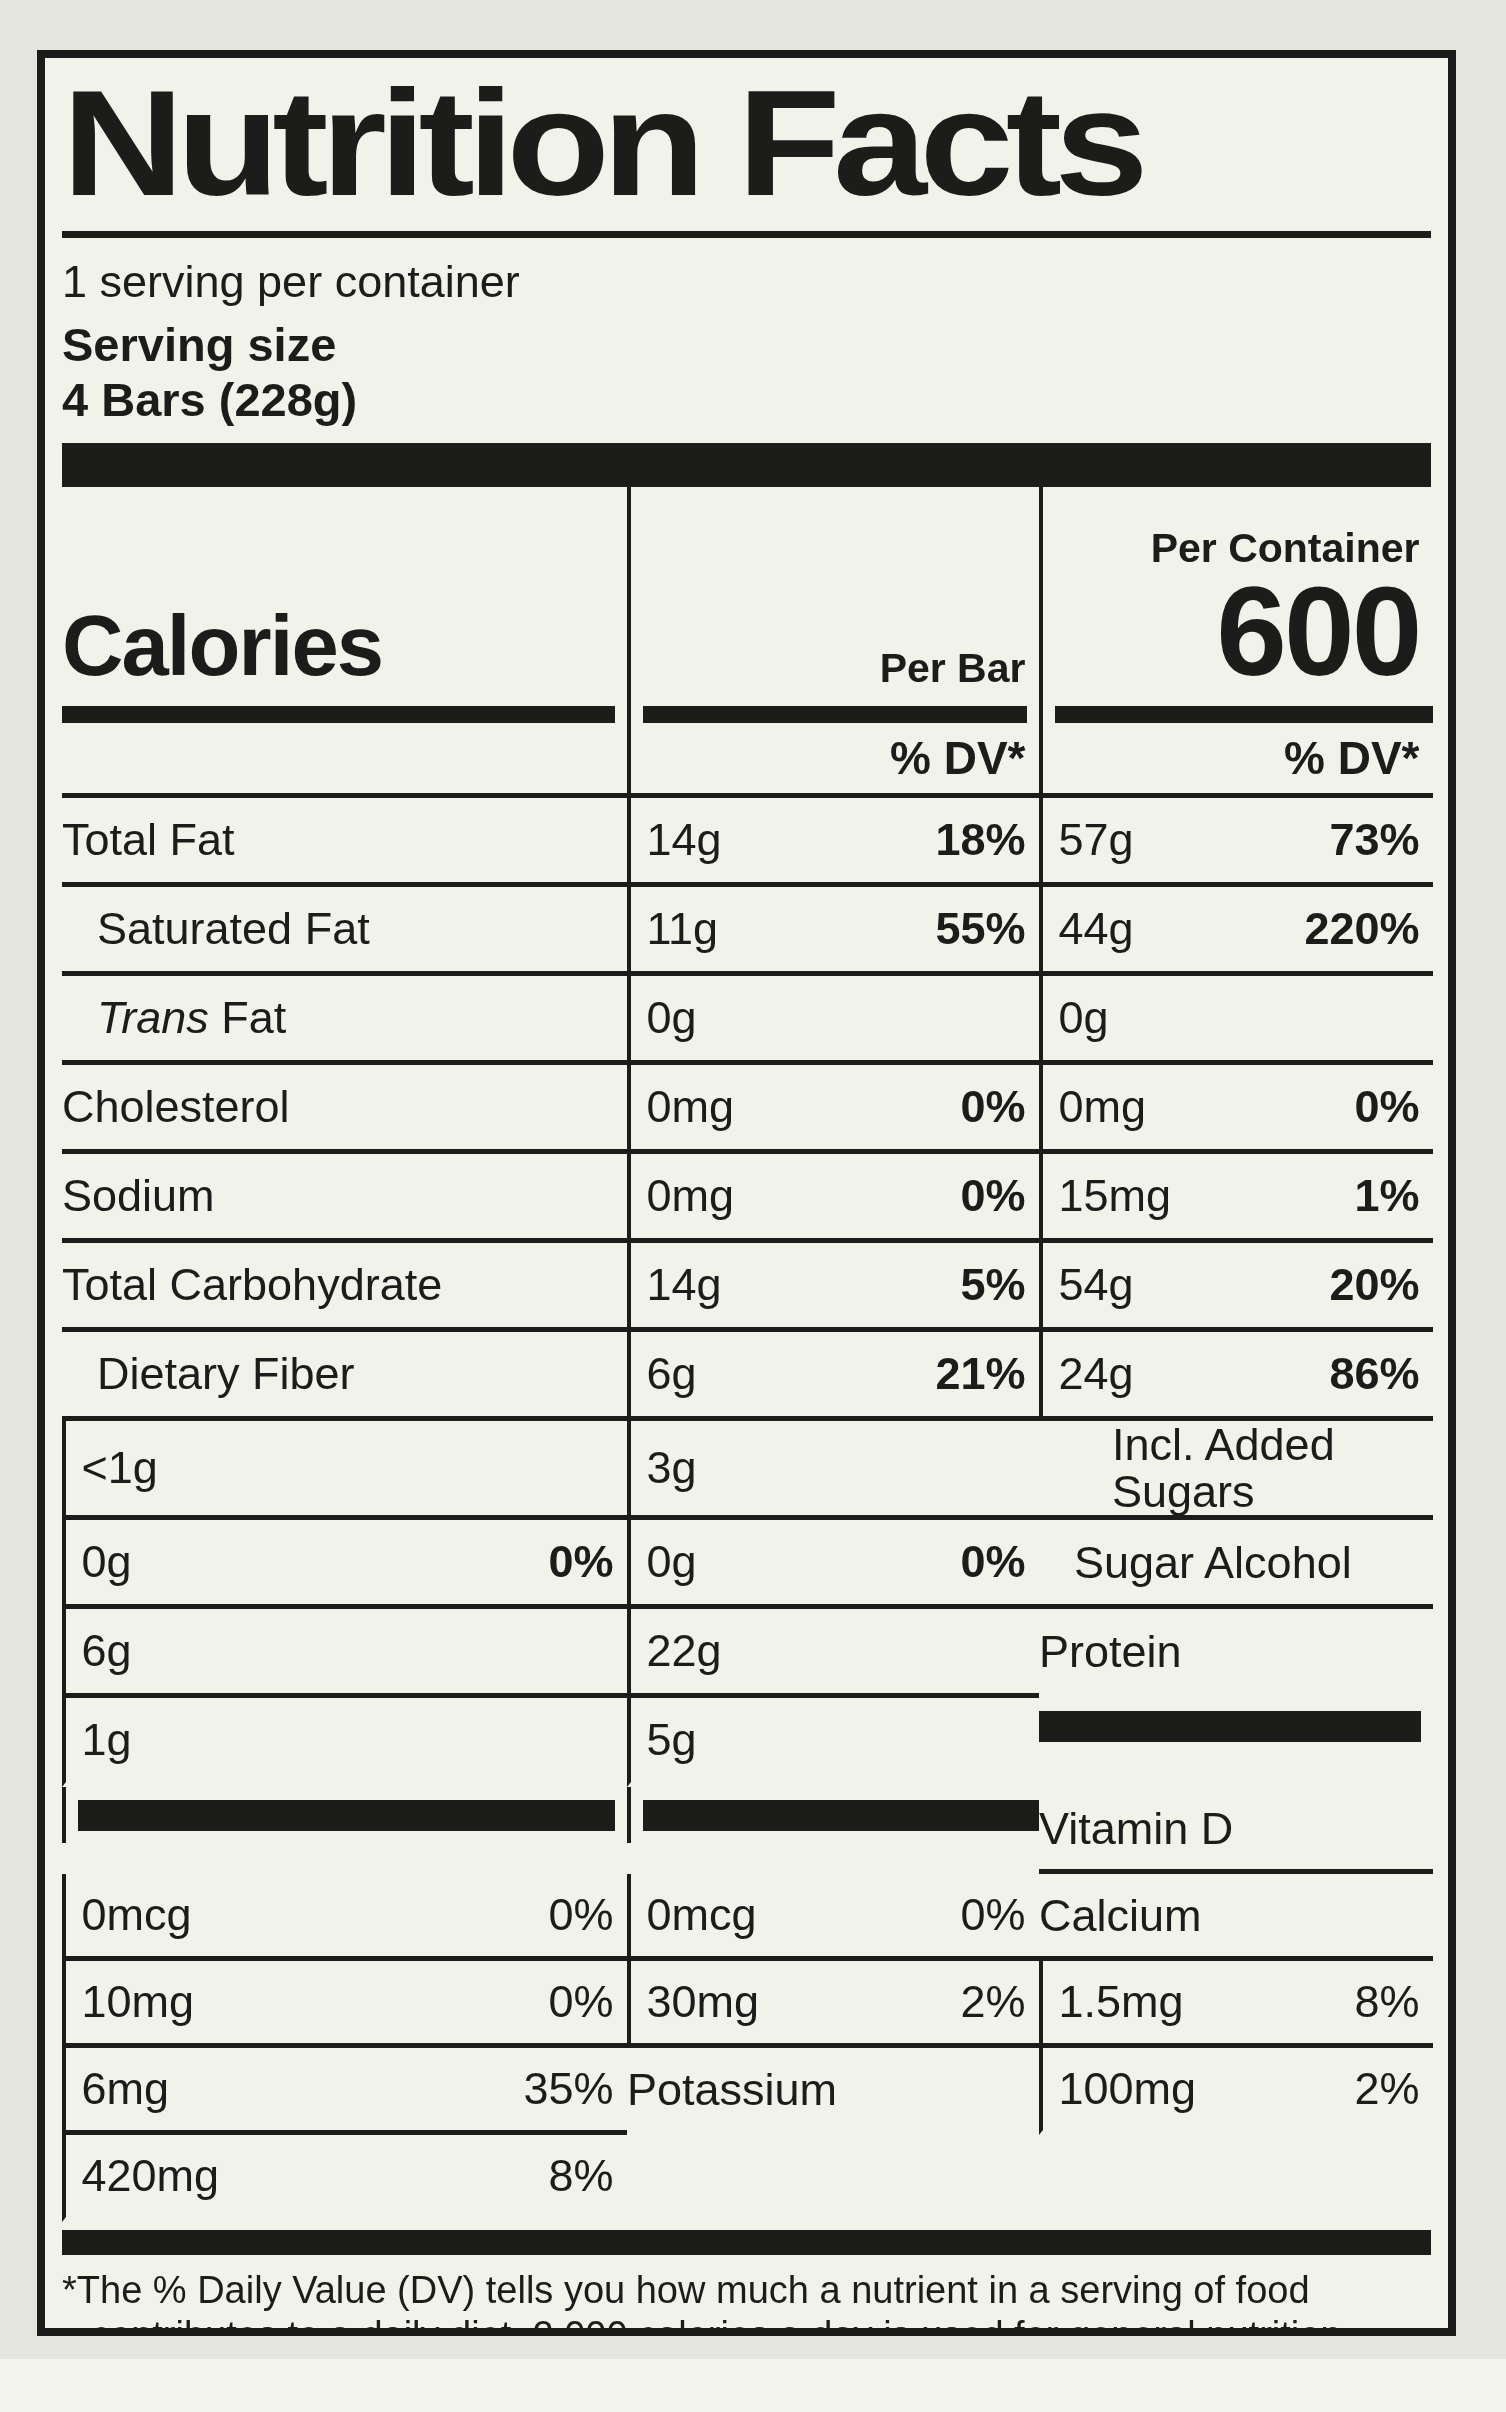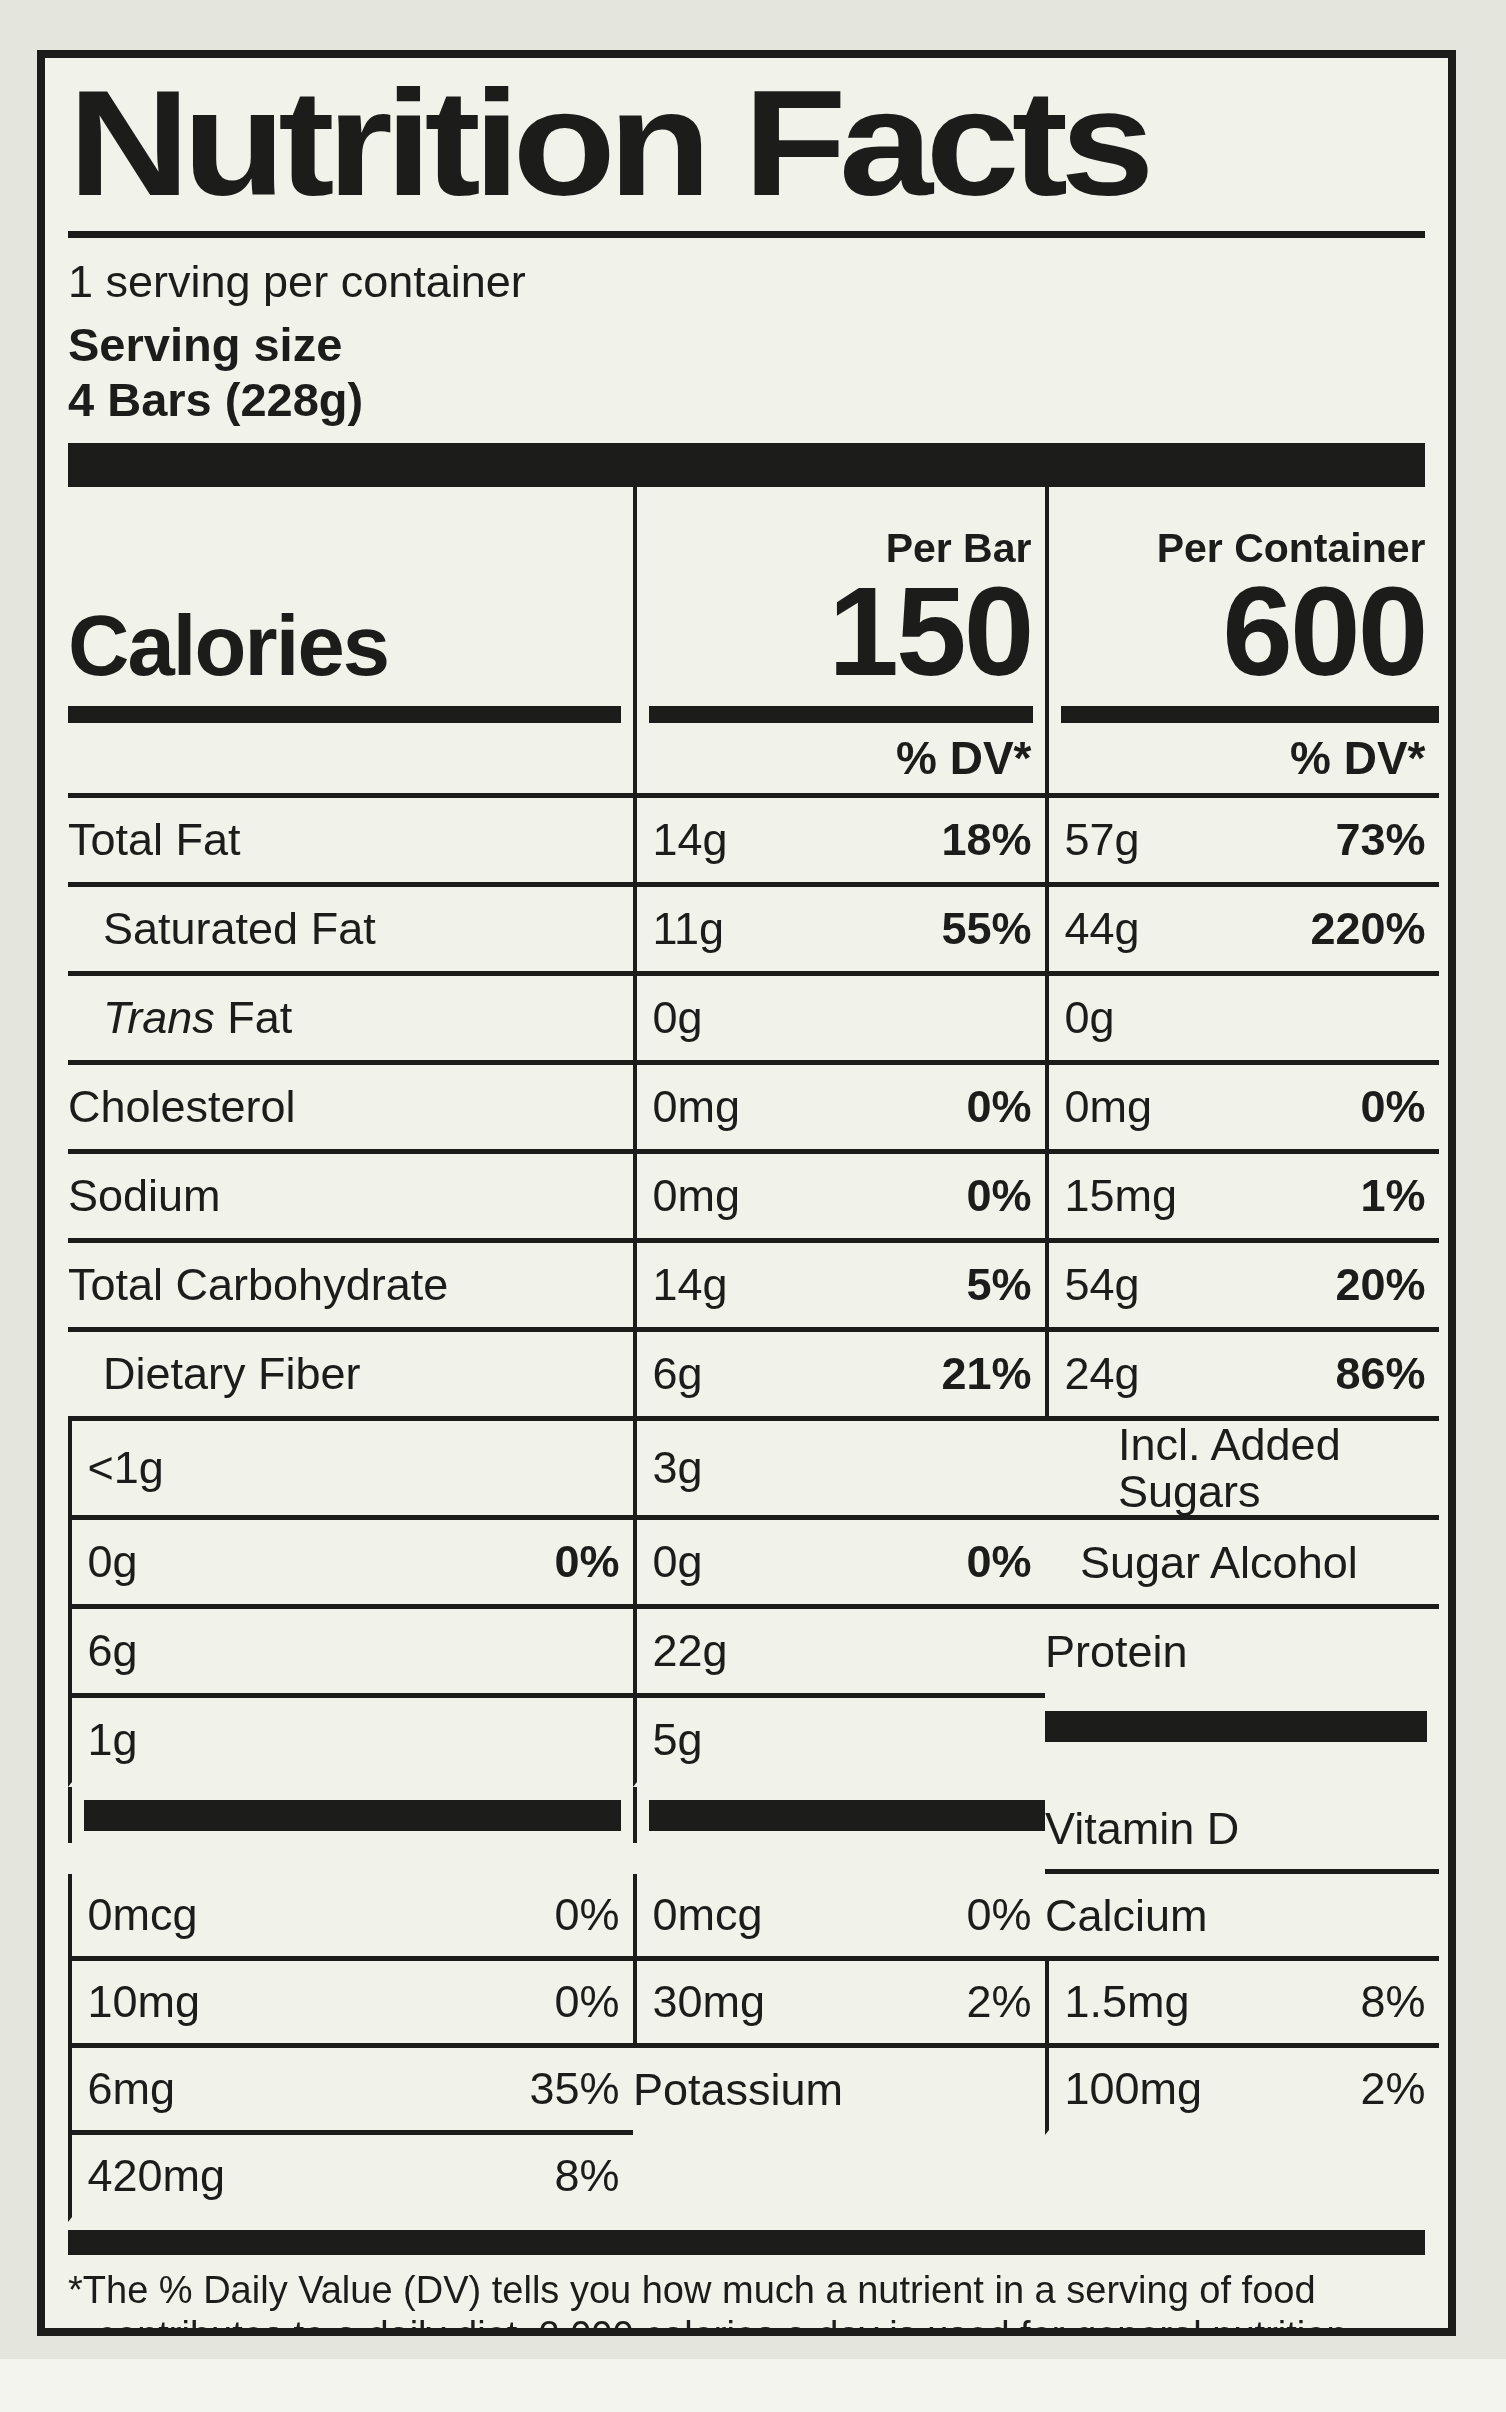--- a/index.html
+++ b/index.html
@@ -10,21 +10,21 @@
     color: #1c1c1a;
     position: relative;
     overflow: hidden;
   }
   .label {
     position: absolute;
     left: 37px; top: 50px;
     width: 1419px; height: 2286px;
     background: #f1f2ea;
     border: 8.7px solid #1c1c1a;
-    padding: 0 23px;
+    padding: 0 17px;
     overflow: hidden;
   }
   .title {
     margin-top: 5.8px;
     font-size: 151px;
     font-weight: bold;
     letter-spacing: -6.8px;
     line-height: 1.04;
     transform: scaleX(1.12);
     transform-origin: left center;
@@ -105,21 +105,20 @@
     <span>4 Bars (228g)</span>
   </div>
   <div class="bar-thick"></div>
 
   <div class="tbl">
     <div class="cell c1 cal-name">
       <span>Calories</span>
     </div>
     <div class="cell c2 cal-col">
       <div class="cal-h">Per Bar</div>
-      <div class="cal-n">150</div>
     </div>
     <div class="cell c3 cal-col">
       <div class="cal-h">Per Container</div>
       <div class="cal-n">600</div>
     </div>
 
     <div class="cell c1 bar-row">
         <div class="bar-mid m-r"></div>
       </div>
     <div class="cell c2 bar-row">

